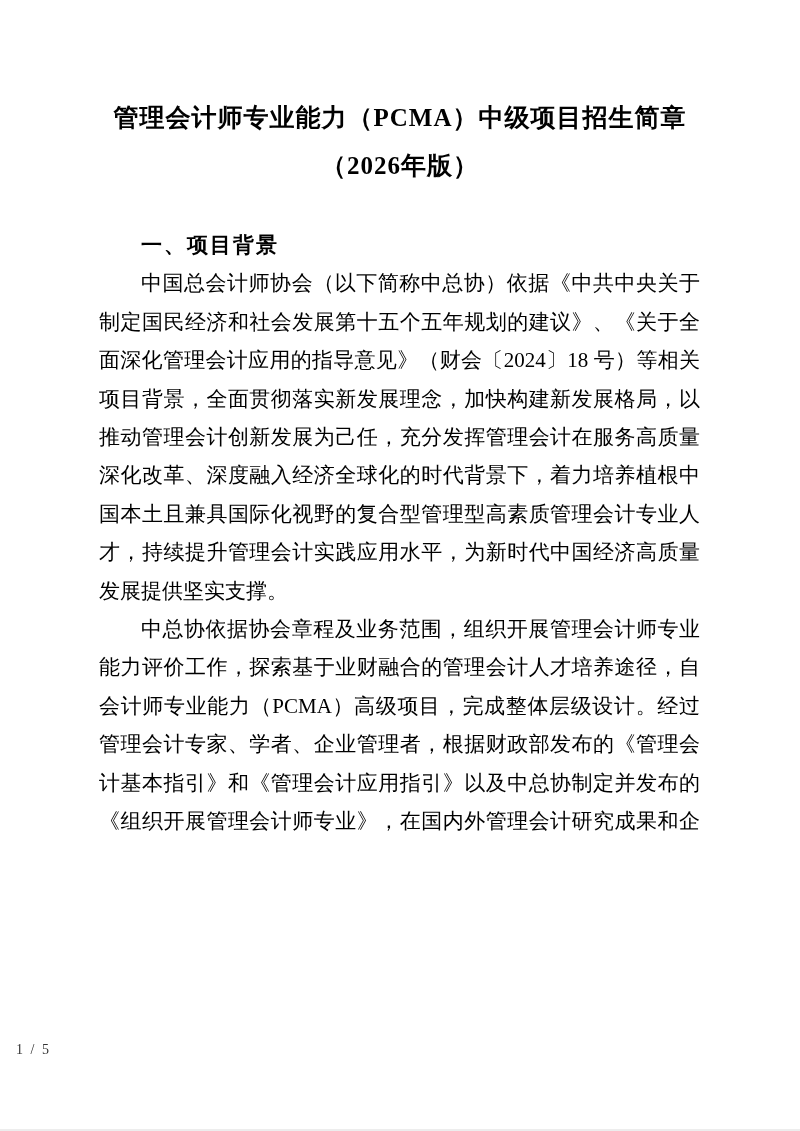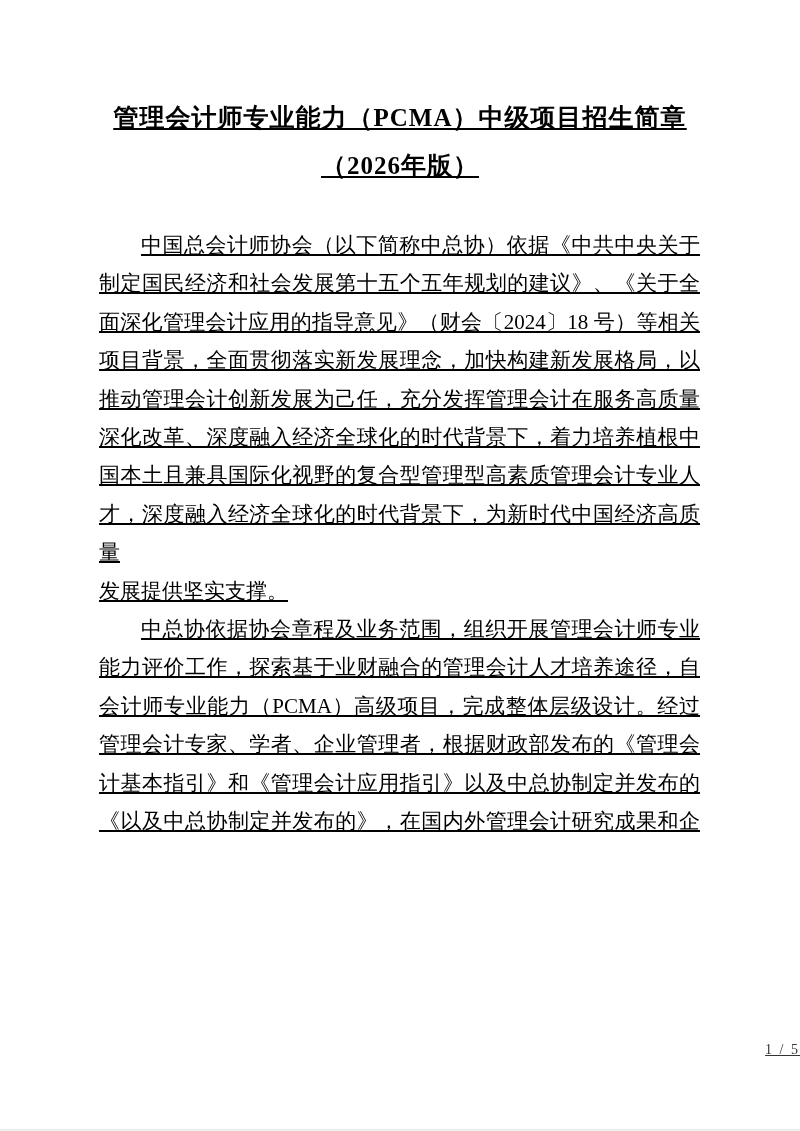--- a/index.html
+++ b/index.html
@@ -1,15 +1,15 @@
 <!DOCTYPE html>
 <html><head>
 <meta charset="utf-8">
 <style>
-  * { margin: 0; padding: 0; box-sizing: border-box; text-decoration: underline; }
+  * { margin: 0; padding: 0; box-sizing: border-box; }
   html, body { background: #ffffff; }
   body {
     width: 800px;
     height: 1131px;
     position: relative;
     font-family: "Liberation Serif", "DejaVu Serif", serif;
     color: #000000;
     overflow: hidden;
   }
   .page {
@@ -54,53 +54,54 @@
     font-weight: bold;
     text-indent: 2em;
     text-align: left;
     letter-spacing: 2px;
   }
   .footer {
     position: absolute;
     top: 1042px;
     left: 16px;
     right: 0;
-    text-align: right;
+    text-align: left;
     font-size: 14px;
     color: #333333;
     letter-spacing: 2px;
   }
 </style>
 </head>
 <body>
 
 <div class="page">
 
   <div class="doc-title">
     <div>管理会计师专业能力（PCMA）中级项目招生简章</div>
     <div>（2026年版）</div>
   </div>
 
   <div class="content">
+    <div class="heading">一、项目背景</div>
     <div>
         <div class="line indent">中国总会计师协会（以下简称中总协）依据《中共中央关于</div>
         <div class="line">制定国民经济和社会发展第十五个五年规划的建议》、《关于全</div>
         <div class="line">面深化管理会计应用的指导意见》（财会〔2024〕18 号）等相关</div>
         <div class="line">项目背景，全面贯彻落实新发展理念，加快构建新发展格局，以</div>
         <div class="line">推动管理会计创新发展为己任，充分发挥管理会计在服务高质量</div>
         <div class="line">深化改革、深度融入经济全球化的时代背景下，着力培养植根中</div>
         <div class="line">国本土且兼具国际化视野的复合型管理型高素质管理会计专业人</div>
-        <div class="line">才，深度融入经济全球化的时代背景下，为新时代中国经济高质量</div>
+        <div class="line">才，持续提升管理会计实践应用水平，为新时代中国经济高质量</div>
         <div class="line no-fill">发展提供坚实支撑。</div>
         <div class="line indent">中总协依据协会章程及业务范围，组织开展管理会计师专业</div>
         <div class="line">能力评价工作，探索基于业财融合的管理会计人才培养途径，自</div>
         <div class="line">会计师专业能力（PCMA）高级项目，完成整体层级设计。经过</div>
         <div class="line">管理会计专家、学者、企业管理者，根据财政部发布的《管理会</div>
         <div class="line">计基本指引》和《管理会计应用指引》以及中总协制定并发布的</div>
-        <div class="line">《以及中总协制定并发布的》，在国内外管理会计研究成果和企</div>
+        <div class="line">《组织开展管理会计师专业》，在国内外管理会计研究成果和企</div>
       </div>
   </div>
 
   <div class="footer">1 / 5</div>
 
   <div class="page-bottom-edge"></div>
 
 </div>
 
 </body></html>

